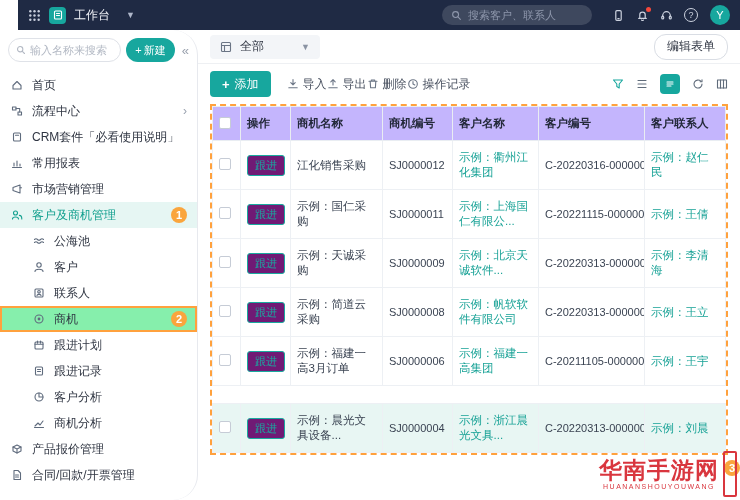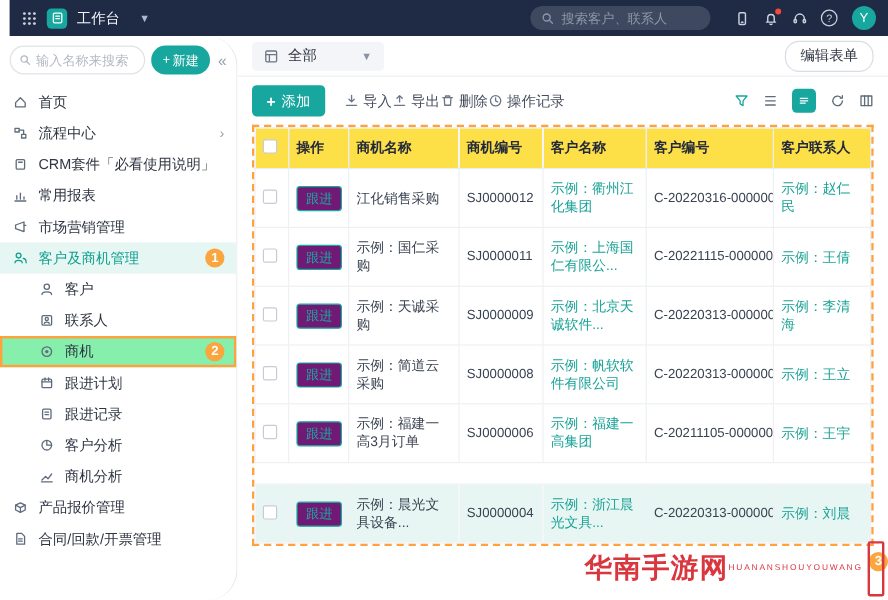--- a/index.html
+++ b/index.html
@@ -2,21 +2,21 @@
 <html><head>
 <meta charset="utf-8">
 <style>
   * { box-sizing: border-box; margin: 0; padding: 0; }
   html,body { width:740px; height:500px; overflow:hidden; background:#fff;
     font-family:"Liberation Sans", sans-serif; }
   body { position:relative; font-size:12px; color:#2f3542; }
   svg { display:block; }
 
   
-  .topbar { position:absolute; top:0; left:8px; right:0; height:30px; background:#1f2a44;
+  .topbar { position:absolute; top:0; left:18px; right:0; height:30px; background:#1f2a44;
     display:flex; align-items:center; padding:0 10px; gap:8px; color:#fff; z-index:5; }
   .apps { color:#c9cfdd; display:flex; }
   .ws-icon { width:17px; height:17px; border-radius:4px; background:#17a79e;
     display:flex; align-items:center; justify-content:center; flex:none; }
   .ws-label { font-size:12px; color:#f2f4f9; }
   .app-title { font-size:13px; font-weight:bold; margin-left:8px; display:flex; align-items:center; gap:5px; }
   .caret { font-size:9px; color:#aeb6c9; }
   .tb-search { margin-left:auto; width:150px; height:20px; border-radius:11px;
     background:rgba(255,255,255,.14); display:flex; align-items:center; gap:6px;
     padding:0 9px; color:#8e97ac; font-size:11px; }
@@ -73,38 +73,38 @@
   .tool-btn .ic { color:#6b7585; display:flex; }
   .tb-right { margin-left:auto; display:flex; align-items:center; gap:12px; color:#5f6b7a; }
   .ticon { display:flex; cursor:pointer; }
   .ticon.teal { color:#17a79e; }
   .ticon.boxed { width:20px; height:20px; border-radius:4px; background:#17a79e; color:#fff;
     align-items:center; justify-content:center; }
 
   
   .table-zone { margin:0 12px; border:2px dashed #ffa13d; }
   table { width:100%; border-collapse:collapse; table-layout:fixed; font-size:11.5px; }
-  thead th { background:#fde047; color:#23293a; font-weight:bold; text-align:left;
+  thead th { background:#c4b5fd; color:#23293a; font-weight:bold; text-align:left;
     padding:9px 6px; border:1px solid #e9edf2; white-space:nowrap; overflow:hidden; }
   tbody td { padding:9px 6px; border:1px solid #edf0f4; color:#3a4352; vertical-align:middle;
     overflow:hidden; word-break:break-all; }
   td.code { font-size:11px; white-space:nowrap; }
   tr.hl td { background:#e8f6f3; }
   .link { color:#18a296; cursor:pointer; }
   .chk { width:12px; height:12px; border:1px solid #c6ccd6; border-radius:2px; background:#fff;
     display:inline-block; cursor:pointer; }
   .follow-btn { border:1px solid #1aa99f; color:#1aa99f; background:#701a75; border-radius:3px;
     font-size:11px; padding:2px 7px; white-space:nowrap; cursor:pointer; }
   tr.gap td { height:18px; padding:0; border:none; }
   .table-note { display:flex; justify-content:center; margin-top:5px; }
 
   
   .watermark { position:absolute; right:3px; bottom:3px; display:flex; align-items:center;
     gap:4px; color:#d9363e; z-index:9; }
-  .wm-main { display:flex; flex-direction:row; align-items:center; }
+  .wm-main { display:flex; flex-direction:column; align-items:center; }
   .wm-text { font-size:23px; font-weight:bold; letter-spacing:1px; line-height:1.1; }
   .wm-sub { font-size:7px; letter-spacing:1.5px; }
   .wm-frame { width:14px; height:46px; border:2px solid #d9363e; border-radius:2px; }
 </style>
 </head>
 <body>
 
 <header class="topbar">
   <span class="apps">
     <svg width="13" height="13" viewBox="0 0 14 14" fill="currentColor">
@@ -231,20 +231,29 @@
       <div class="sb-item selected">
         <span class="ic">
           <svg width="12" height="12" viewBox="0 0 12 12" fill="none" stroke="currentColor" stroke-width="1.1" stroke-linecap="round" stroke-linejoin="round">
             <circle cx="4.5" cy="4" r="2"></circle>
             <path d="M1.5 10c0-2.6 6-2.6 6 0"></path>
             <path d="M8.4 6.4c1.6 0 2.4 1.6 2.4 3.6"></path>
           </svg>
         </span>
         <span class="lbl">客户及商机管理</span>
         <span class="badge">1</span>
+      </div>
+      <div class="sb-item sub">
+        <span class="ic">
+          <svg width="12" height="12" viewBox="0 0 12 12" fill="none" stroke="currentColor" stroke-width="1.1" stroke-linecap="round" stroke-linejoin="round">
+            <path d="M1.5 4.5q1.5-1.5 3 0t3 0 3 0"></path>
+            <path d="M1.5 7.5q1.5-1.5 3 0t3 0 3 0"></path>
+          </svg>
+        </span>
+        <span class="lbl">公海池</span>
       </div>
       <div class="sb-item sub">
         <span class="ic">
           <svg width="12" height="12" viewBox="0 0 12 12" fill="none" stroke="currentColor" stroke-width="1.1" stroke-linecap="round" stroke-linejoin="round">
             <circle cx="6" cy="4" r="2.2"></circle>
             <path d="M2 10.5c0-3 8-3 8 0"></path>
           </svg>
         </span>
         <span class="lbl">客户</span>
       </div>

